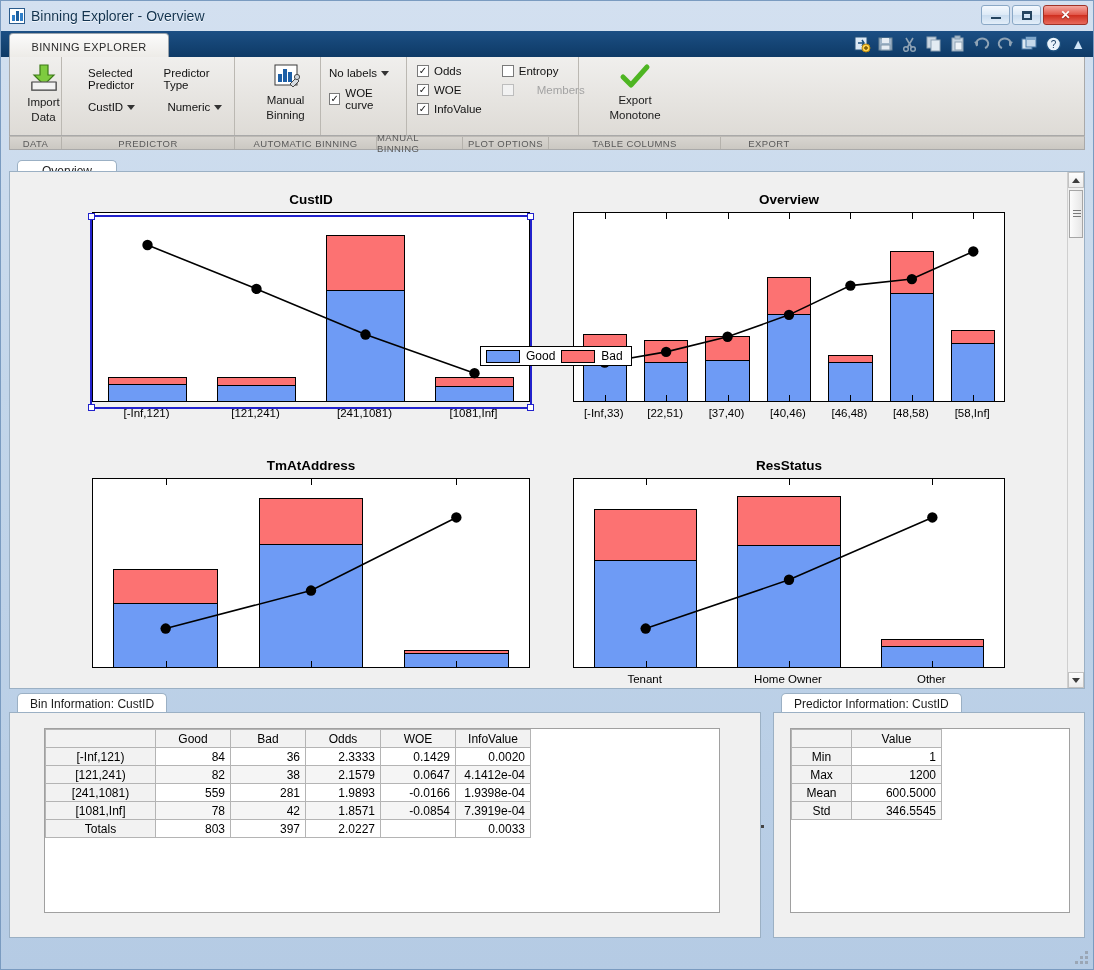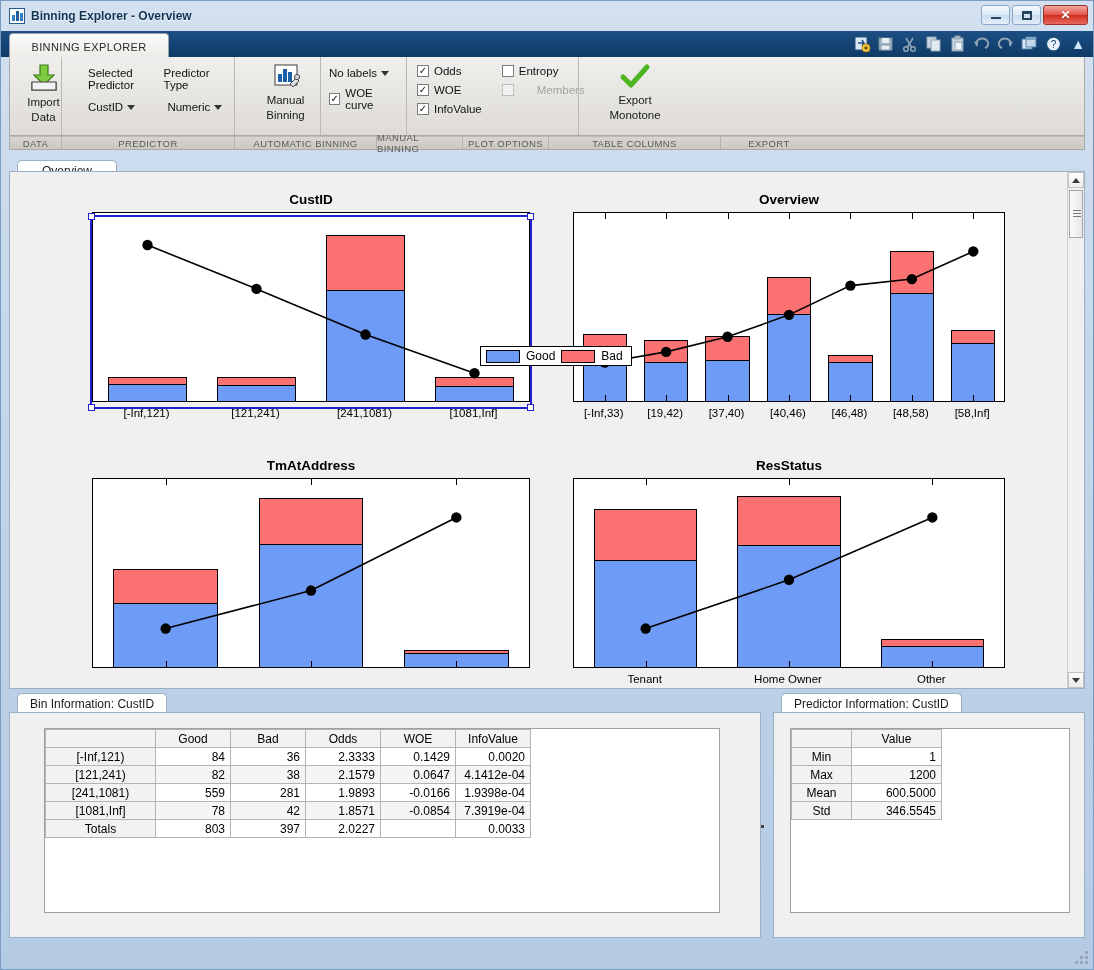--- a/index.html
+++ b/index.html
@@ -28,23 +28,22 @@
   }
   #title-icon {
     width: 16px; height: 16px; margin-left: 8px; margin-right: 6px;
     position: relative; background: #fff; border: 1px solid #2a5b8c;
   }
   #title-icon i { position: absolute; bottom: 2px; width: 3px; background: #1f6fb5; display:block;}
   #title-icon i.b1 { left: 2px; height: 6px; background:#2f7fc9;}
   #title-icon i.b2 { left: 6px; height: 10px; background:#1c5f9e;}
   #title-icon i.b3 { left: 10px; height: 8px; background:#2f7fc9;}
   #title-text {
-    font-size: 12px; color: #12334f;
+    font-size: 14px; color: #12334f;
     text-shadow: 0 1px 0 rgba(255,255,255,0.75);
-    font-weight: bold;
   }
   #win-buttons { position: absolute; right: 5px; top: 4px; display: flex; gap: 2px; }
   .winbtn {
     width: 29px; height: 20px;
     border: 1px solid #8aa8c6;
     border-radius: 3px;
     background: linear-gradient(180deg,#f4f9fe 0%, #dce9f6 50%, #c9dcef 51%, #e3eef9 100%);
     display: flex; align-items: center; justify-content: center;
     font-size: 10px; color: #24445f;
   }
@@ -525,21 +524,21 @@
             <circle cx="92.14285714285715" cy="138.88232074438972" r="5.2" fill="#000"></circle>
             <circle cx="153.57142857142856" cy="123.76190476190477" r="5.2" fill="#000"></circle>
             <circle cx="215" cy="101.8680897646415" r="5.2" fill="#000"></circle>
             <circle cx="276.42857142857144" cy="72.58511220580189" r="5.2" fill="#000"></circle>
             <circle cx="337.8571428571429" cy="66.08538587848933" r="5.2" fill="#000"></circle>
             <circle cx="399.2857142857143" cy="38.44444444444446" r="5.2" fill="#000"></circle>
           </svg>
         </div>
       <div class="xlabels" id="xl1" style="position:relative; margin-top:5px;">
           <span style="width: 61.4286px;">[-Inf,33)</span>
-          <span style="width: 61.4286px;">[19,42)</span>
+          <span style="width: 61.4286px;">[22,51)</span>
           <span style="width: 61.4286px;">[37,40)</span>
           <span style="width: 61.4286px;">[40,46)</span>
           <span style="width: 61.4286px;">[46,48)</span>
           <span style="width: 61.4286px;">[48,58)</span>
           <span style="width: 61.4286px;">[58,Inf]</span>
         </div>
     </div>
 
     <div class="chart" style="left:82px; top:286px; width:438px;">
       <div class="chart-title">TmAtAddress</div>

